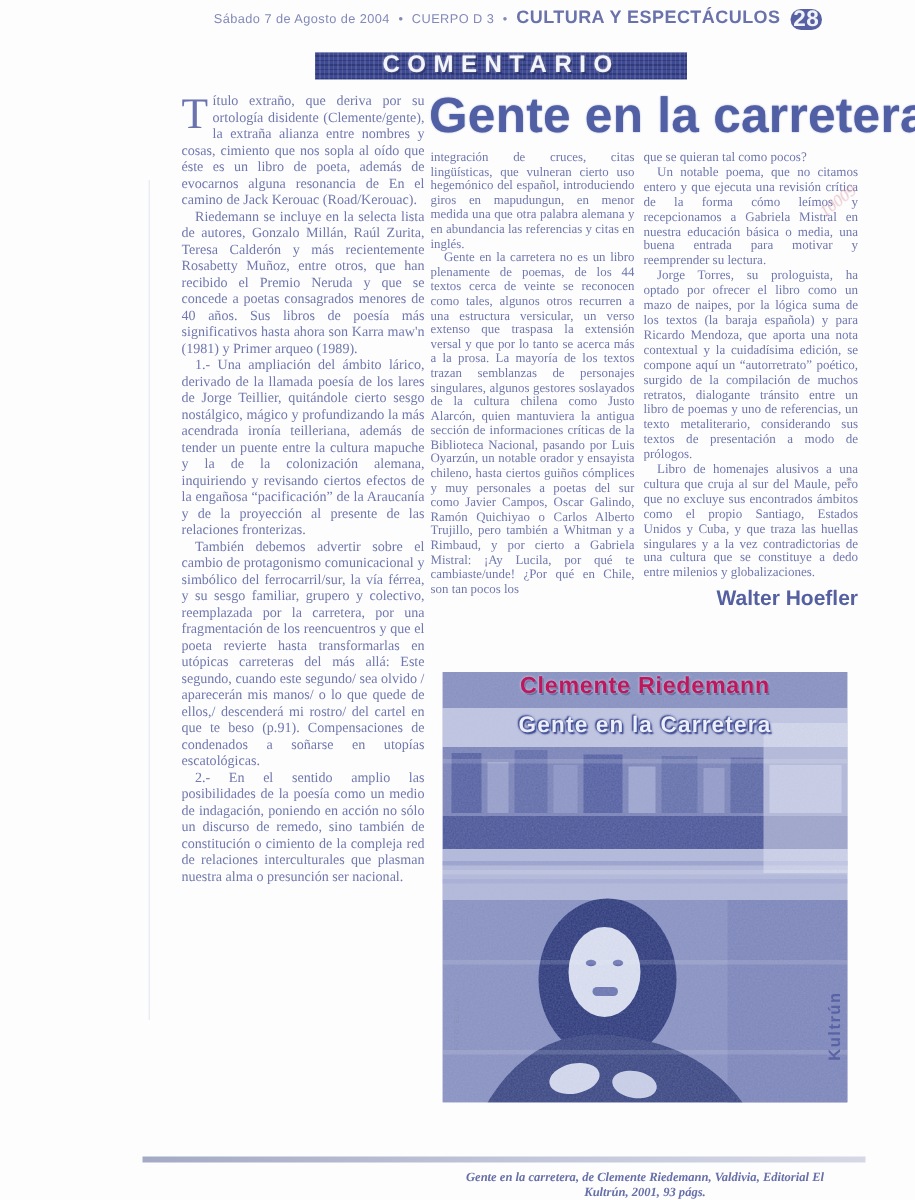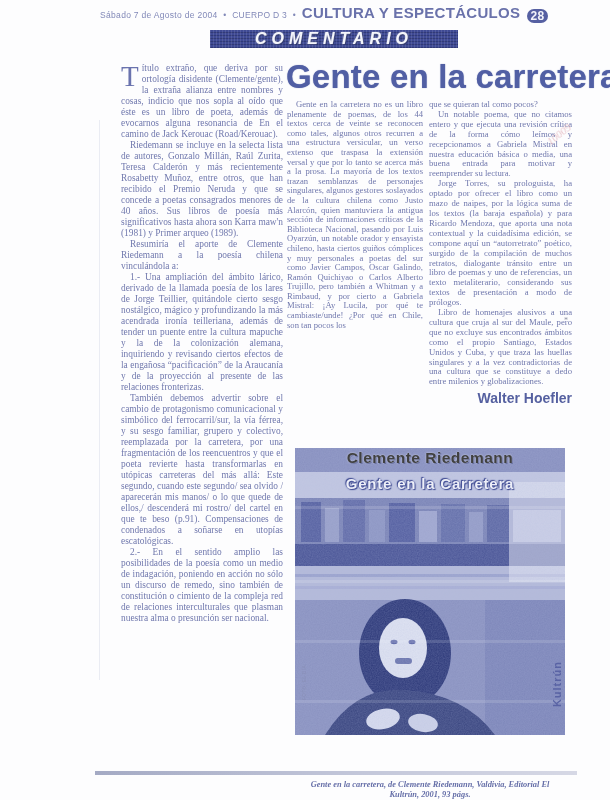--- a/index.html
+++ b/index.html
@@ -4,27 +4,27 @@
 <style>
   html,body{margin:0;padding:0;background:#ffffff;}
   .page{position:relative;width:610px;height:800px;background:#fdfdfe;overflow:hidden;
         font-family:"Liberation Serif",serif;}
 
   
   .header{position:absolute;top:4px;left:0;width:548px;text-align:right;
           font-family:"Liberation Sans",sans-serif;font-size:8.5px;color:#8289b8;
           letter-spacing:.3px;filter:blur(.3px);white-space:nowrap;}
   .header .sep{margin:0 3px;color:#8289b8;}
-  .header .section{font-weight:bold;color:#6a72ab;font-size:15px;}
+  .header .section{font-weight:bold;color:#6a72ab;font-size:12px;}
   .page-badge{display:inline-block;margin-left:4px;background:#5660a2;color:#f2f3fa;
-          font-weight:bold;font-size:12px;line-height:14px;min-width:21px;text-align:center;
+          font-weight:bold;font-size:15px;line-height:14px;min-width:21px;text-align:center;
           border-radius:8px;vertical-align:middle;filter:blur(.3px);}
 
   
-  .banner-row{position:absolute;top:30px;left:168px;height:27px;display:flex;align-items:flex-start;font-style:italic;}
+  .banner-row{position:absolute;top:30px;left:168px;height:27px;display:flex;align-items:center;}
   .pattern-block{width:37px;background:
       repeating-linear-gradient(90deg, rgba(63,74,148,.85) 0 2px, rgba(199,204,228,.9) 2px 4px),
       repeating-linear-gradient(0deg, #3f4a94 0 2px, #aab0d4 2px 5px);
       background-blend-mode:multiply;filter:blur(.4px);}
   .pattern-block.right{width:33px;}
   .banner{width:248px;margin:0 5px;background-color:#3f4a94;background-image:
       repeating-linear-gradient(90deg, rgba(255,255,255,.10) 0 1px, transparent 1px 3px),
       repeating-linear-gradient(0deg, rgba(10,15,50,.28) 0 1px, transparent 1px 3px);
       display:flex;align-items:center;justify-content:center;filter:blur(.35px);}
   .banner span{font-family:"Liberation Sans",sans-serif;font-weight:bold;font-size:16px;
@@ -49,21 +49,21 @@
         font-family:"Liberation Sans",sans-serif;font-weight:bold;font-size:33px;
         letter-spacing:.2px;color:#515fa4;filter:blur(.45px);
         text-shadow:0 0 1px rgba(81,95,164,.75);white-space:nowrap;}
 
   
   .cover{position:absolute;left:295px;top:448px;width:270px;height:287px;margin:0;
          filter:blur(.4px);}
   .cover svg{position:absolute;inset:0;}
   .cover-author{position:absolute;top:1px;left:0;width:100%;text-align:center;
         font-family:"Liberation Sans",sans-serif;font-weight:bold;font-size:15.5px;
-        color:#404040;letter-spacing:.5px;
+        color:#be185d;letter-spacing:.5px;
         text-shadow:0 0 2px rgba(230,233,246,.8),1px 1px 0 rgba(35,44,102,.45);}
   .cover-title{position:absolute;top:27px;left:0;width:100%;text-align:center;
         font-family:"Liberation Sans",sans-serif;font-weight:bold;font-size:15px;
         color:#edeff8;letter-spacing:.8px;
         text-shadow:0 0 2px #4a56a0,1px 1px 1px #39458c,-1px -1px 1px #39458c;}
   .spine-text{position:absolute;right:2px;bottom:28px;
         font-family:"Liberation Sans",sans-serif;font-weight:bold;font-size:11px;
         color:#525ca0;letter-spacing:1px;opacity:.85;
         writing-mode:vertical-rl;transform:rotate(180deg);}
   .photo-credit{position:absolute;left:-8px;bottom:50px;font-family:"Liberation Sans",sans-serif;
@@ -99,29 +99,29 @@
     <div class="pattern-block"></div>
     <div class="banner">
       <span>COMENTARIO</span>
     </div>
     <div class="pattern-block right"></div>
   </div>
 
   <h1 class="article-title">Gente en la carretera</h1>
 
   <div class="col col-left ink">
-    <p class="noindent"><span class="dropcap">T</span><span>ítulo extraño, que deriva por su ortología disidente (Clemente/gente), la extraña alianza entre nombres y cosas, indicio que nos sopla al oído que éste es un libro de poeta, además de evocarnos alguna resonancia de En el camino de Jack Kerouac (Road/Kerouac).</span></p>
+    <p class="noindent"><span class="dropcap">T</span><span>ítulo extraño, que deriva por su ortología disidente (Clemente/gente), la extraña alianza entre nombres y cosas, cimiento que nos sopla al oído que éste es un libro de poeta, además de evocarnos alguna resonancia de En el camino de Jack Kerouac (Road/Kerouac).</span></p>
     <p>Riedemann se incluye en la selecta lista de autores, Gonzalo Millán, Raúl Zurita, Teresa Calderón y más recientemente Rosabetty Muñoz, entre otros, que han recibido el Premio Neruda y que se concede a poetas consagrados menores de 40 años. Sus libros de poesía más significativos hasta ahora son Karra maw'n (1981) y Primer arqueo (1989).</p>
-    <p>Resumiría el aporte de Clemente Riedemann a la poesía chilena vinculándola a:</p>
     <p>1.- Una ampliación del ámbito lárico, derivado de la llamada poesía de los lares de Jorge Teillier, quitándole cierto sesgo nostálgico, mágico y profundizando la más acendrada ironía teilleriana, además de tender un puente entre la cultura mapuche y la de la colonización alemana, inquiriendo y revisando ciertos efectos de la engañosa “pacificación” de la Araucanía y de la proyección al presente de las relaciones fronterizas.</p>
     <p>También debemos advertir sobre el cambio de protagonismo comunicacional y simbólico del ferrocarril/sur, la vía férrea, y su sesgo familiar, grupero y colectivo, reemplazada por la carretera, por una fragmentación de los reencuentros y que el poeta revierte hasta transformarlas en utópicas carreteras del más allá: Este segundo, cuando este segundo/ sea olvido / aparecerán mis manos/ o lo que quede de ellos,/ descenderá mi rostro/ del cartel en que te beso (p.91). Compensaciones de condenados a soñarse en utopías escatológicas.</p>
     <p>2.- En el sentido amplio las posibilidades de la poesía como un medio de indagación, poniendo en acción no sólo un discurso de remedo, sino también de constitución o cimiento de la compleja red de relaciones interculturales que plasman nuestra alma o presunción ser nacional.</p>
   </div>
 
   <div class="col col-mid ink">
+    <p class="noindent">integración de cruces, citas lingüísticas, que vulneran cierto uso hegemónico del español, introduciendo giros en mapudungun, en menor medida una que otra palabra alemana y en abundancia las referencias y citas en inglés.</p>
     <p>Gente en la carretera no es un libro plenamente de poemas, de los 44 textos cerca de veinte se reconocen como tales, algunos otros recurren a una estructura versicular, un verso extenso que traspasa la extensión versal y que por lo tanto se acerca más a la prosa. La mayoría de los textos trazan semblanzas de personajes singulares, algunos gestores soslayados de la cultura chilena como Justo Alarcón, quien mantuviera la antigua sección de informaciones críticas de la Biblioteca Nacional, pasando por Luis Oyarzún, un notable orador y ensayista chileno, hasta ciertos guiños cómplices y muy personales a poetas del sur como Javier Campos, Oscar Galindo, Ramón Quichiyao o Carlos Alberto Trujillo, pero también a Whitman y a Rimbaud, y por cierto a Gabriela Mistral: ¡Ay Lucila, por qué te cambiaste/unde! ¿Por qué en Chile, son tan pocos los</p>
   </div>
 
   <div class="col col-right ink">
     <p class="noindent">que se quieran tal como pocos?</p>
     <p>Un notable poema, que no citamos entero y que ejecuta una revisión crítica de la forma cómo leímos y recepcionamos a Gabriela Mistral en nuestra educación básica o media, una buena entrada para motivar y reemprender su lectura.</p>
     <p>Jorge Torres, su prologuista, ha optado por ofrecer el libro como un mazo de naipes, por la lógica suma de los textos (la baraja española) y para Ricardo Mendoza, que aporta una nota contextual y la cuidadísima edición, se compone aquí un “autorretrato” poético, surgido de la compilación de muchos retratos, dialogante tránsito entre un libro de poemas y uno de referencias, un texto metaliterario, considerando sus textos de presentación a modo de prólogos.</p>
     <p>Libro de homenajes alusivos a una cultura que cruja al sur del Maule, pero que no excluye sus encontrados ámbitos como el propio Santiago, Estados Unidos y Cuba, y que traza las huellas singulares y a la vez contradictorias de una cultura que se constituye a dedo entre milenios y globalizaciones.</p>
     <div class="byline">Walter Hoefler</div>
   </div>

